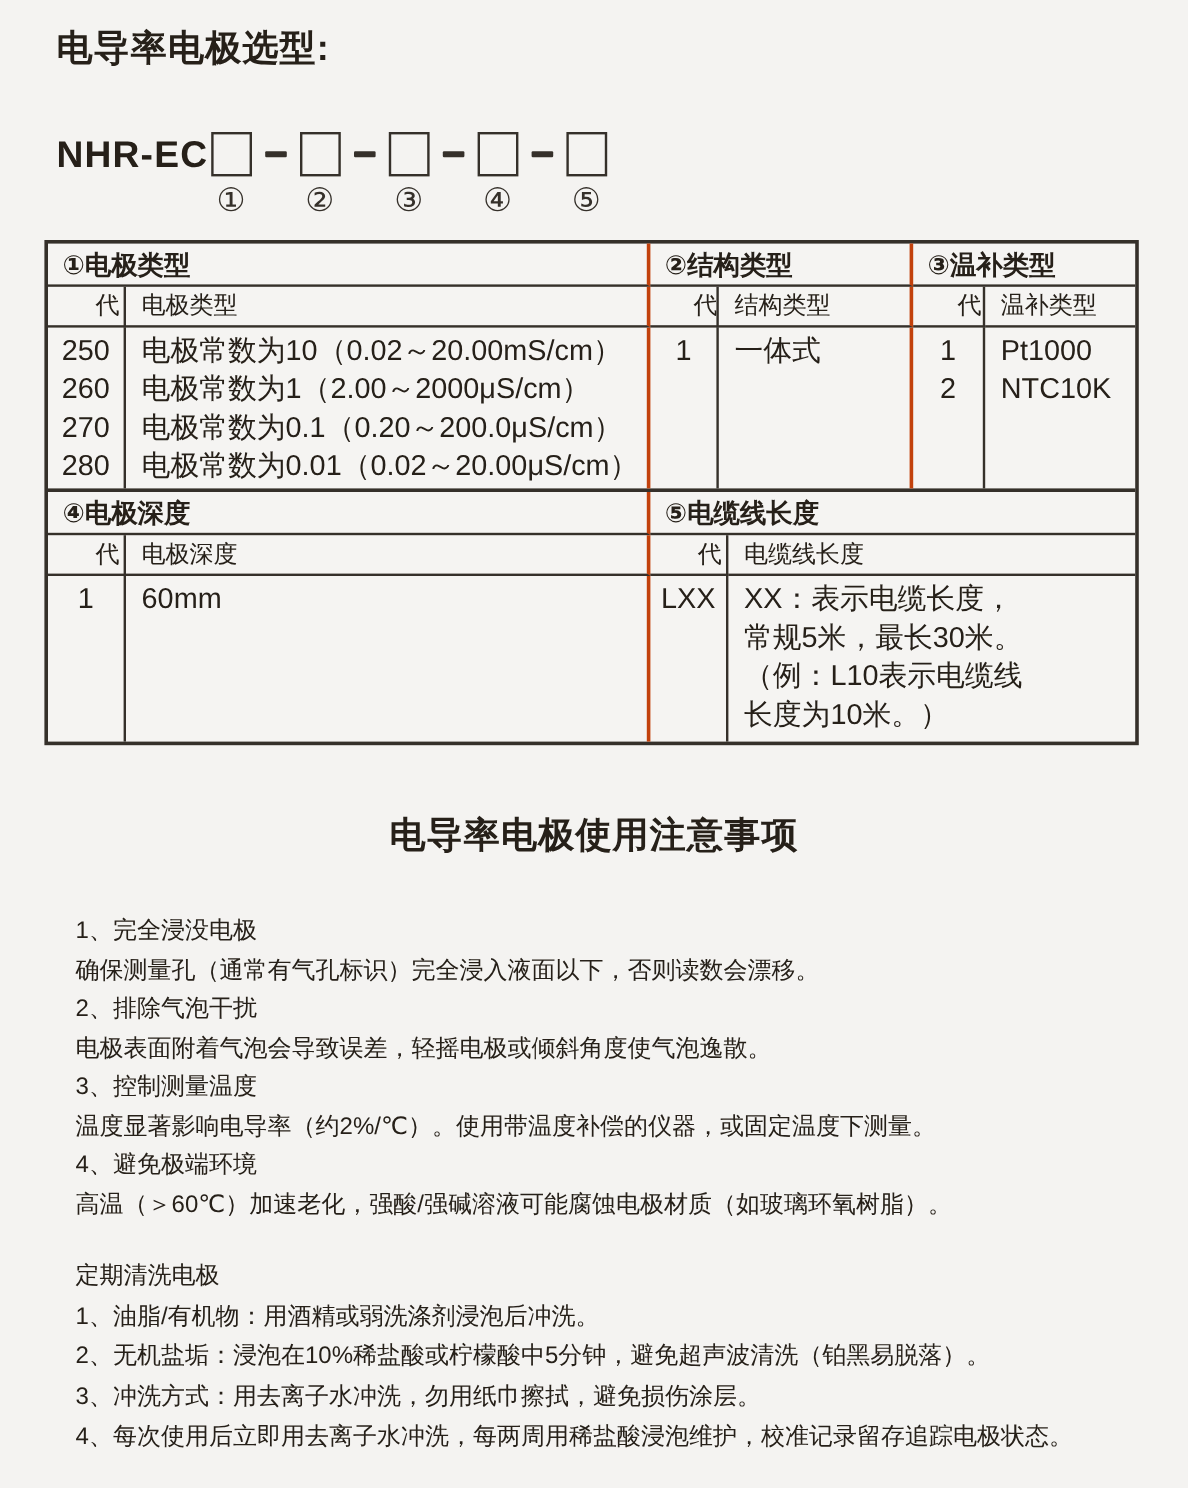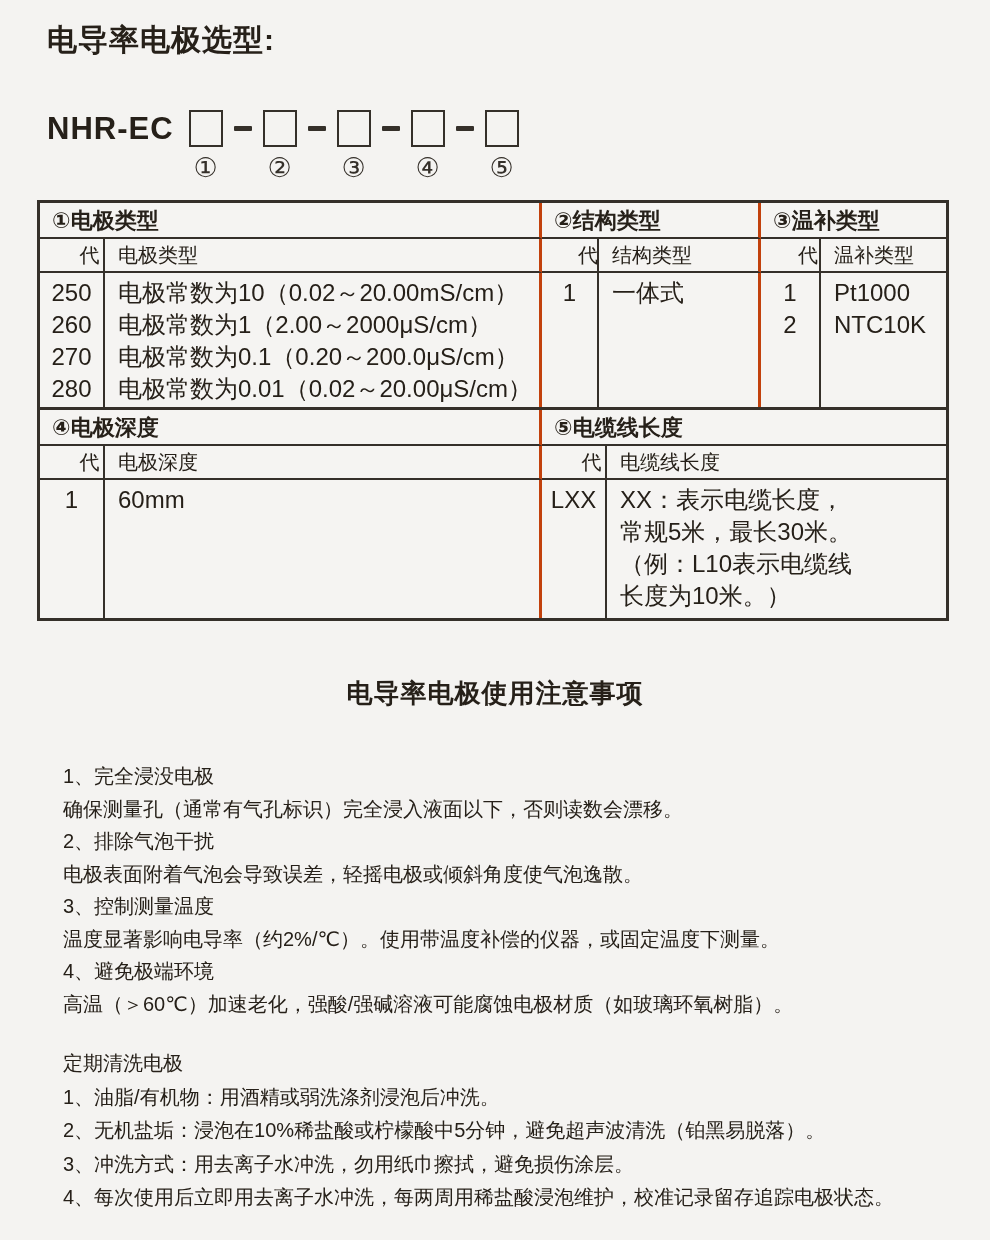--- a/index.html
+++ b/index.html
@@ -18,21 +18,21 @@
     font-size: 30px; font-weight: bold; letter-spacing: 1px;
   }
 
   
   .model-row {
     position: absolute; left: 47px; top: 110px;
     display: flex; align-items: flex-start;
   }
   .model-prefix {
     font-size: 31px; font-weight: bold; letter-spacing: 1px;
-    line-height: 38px; margin-right: 15px;
+    line-height: 38px; margin-right: 2px;
   }
   .slot { display: flex; flex-direction: column; align-items: center; }
   .code-box {
     width: 34px; height: 37px;
     border: 2px solid #35302a; background: transparent;
   }
   .pos-circle {
     margin-top: 7px; font-size: 27px; line-height: 28px;
     font-family: "DejaVu Sans", sans-serif; color: #35302a;
   }
@@ -69,21 +69,21 @@
   .col-h { font-size: 20px; line-height: 31px; padding-top: 1px; padding-left: 36px; }
   .ctr { text-align: center; }
   .pl { padding-left: 13px; }
   .data { font-size: 24px; line-height: 32px; padding-top: 4px; }
   .data div { height: 32px; }
   .wrapcell div { height: 32px; white-space: nowrap; }
 
   
   .notes-title {
     position: absolute; left: 0; top: 676px; width: 990px;
-    text-align: center; font-size: 26px; font-weight: 600;
+    text-align: center; font-size: 30px; font-weight: 600;
     letter-spacing: 1px;
   }
   .usage-notes {
     position: absolute; left: 63px; top: 760px;
     font-size: 20px; line-height: 32.5px;
   }
   .cleaning-notes {
     position: absolute; left: 63px; top: 1047px;
     font-size: 20px; line-height: 33.5px;
   }

